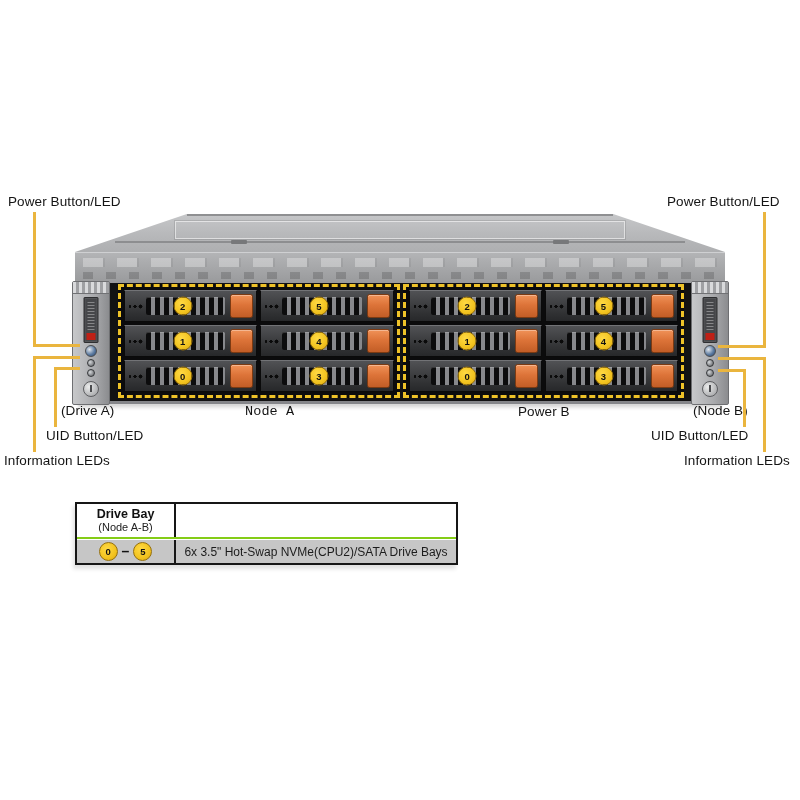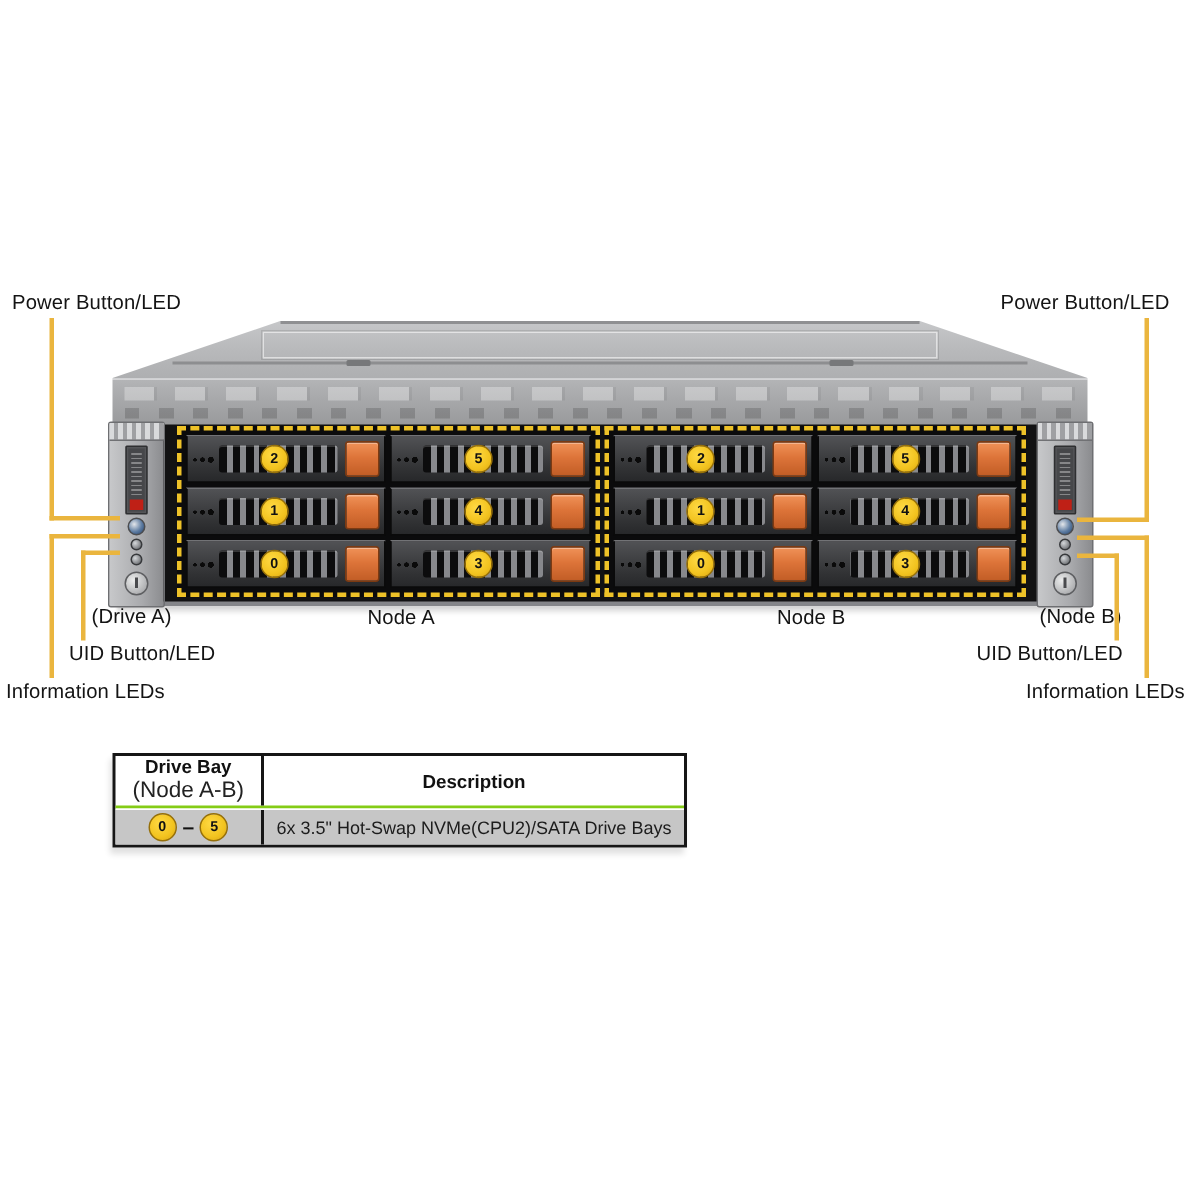--- a/index.html
+++ b/index.html
@@ -80,21 +80,21 @@
   .lock::after{content:"";position:absolute;left:50%;top:3px;transform:translateX(-50%);
        width:2px;height:7px;background:#4a4b4e;}
 
   
   .spec-table{position:absolute;left:75px;top:502px;width:379px;border:2px solid #161616;
        background:#fff;box-shadow:-2px 4px 4px rgba(0,0,0,.12);}
   .tbl-header{display:flex;height:33px;border-bottom:2px solid #84cc16;}
   .th1{width:97px;border-right:2px solid #161616;display:flex;flex-direction:column;
        align-items:center;justify-content:center;line-height:1.1;}
   .th1 .main{font-size:12.5px;font-weight:bold;}
-  .th1 .sub{font-size:15px;color:#222;}
+  .th1 .sub{font-size:11px;color:#222;}
   .th2{flex:1;display:flex;align-items:center;justify-content:center;font-size:12.5px;font-weight:bold;}
   .tbl-row{display:flex;height:23px;border-top:1px solid #fff;}
   .td1{width:97px;border-right:2px solid #161616;background:#c6c6c6;
        display:flex;align-items:center;justify-content:center;gap:4px;}
   .td2{flex:1;background:#c6c6c6;display:flex;align-items:center;justify-content:center;
        font-size:12px;color:#1c1c1c;white-space:nowrap;}
   .tbadge{width:17px;height:17px;border-radius:50%;flex:0 0 17px;
        background:radial-gradient(circle at 40% 35%,#ffd944,#f2c31f 60%,#d9a413);
        border:1.6px solid #96700a;color:#111;font-size:9.5px;font-weight:bold;
        display:flex;align-items:center;justify-content:center;}
@@ -106,22 +106,22 @@
 <div class="canvas">
 
   <div class="lbl" style="left:8px;top:194px;">Power Button/LED</div>
   <div class="lbl" style="left:667px;top:194px;">Power Button/LED</div>
   <div class="lbl" style="left:61px;top:403px;">(Drive A)</div>
   <div class="lbl" style="left:677px;top:403px;margin-left:16px;">(Node B)</div>
   <div class="lbl" style="left:46px;top:428px;">UID Button/LED</div>
   <div class="lbl" style="left:651px;top:428px;">UID Button/LED</div>
   <div class="lbl" style="left:4px;top:453px;">Information LEDs</div>
   <div class="lbl" style="left:684px;top:453px;">Information LEDs</div>
-  <div class="lbl" style="left:245px;top:404px;">Node A</div>
-  <div class="lbl" style="left:518px;top:404px;">Node B</div>
+  <div class="lbl" style="left:245px;top:404px;font-family:Liberation Mono, monospace;">Node A</div>
+  <div class="lbl" style="left:518px;top:404px;">Power B</div>
 
   <div class="cline" style="left:33px;top:212px;width:3px;height:135px;"></div>
   <div class="cline" style="left:33px;top:344px;width:47px;height:3px;"></div>
   <div class="cline" style="left:33px;top:356px;width:3px;height:96px;"></div>
   <div class="cline" style="left:33px;top:356px;width:47px;height:3px;"></div>
   <div class="cline" style="left:54px;top:367px;width:3px;height:60px;"></div>
   <div class="cline" style="left:54px;top:367px;width:26px;height:3px;"></div>
 
   <div class="cline" style="left:763px;top:212px;width:3px;height:136px;"></div>
   <div class="cline" style="left:718px;top:345px;width:48px;height:3px;"></div>
@@ -251,21 +251,20 @@
   </div>
 
   <div class="chassis-shadow"></div>
 
   <div class="spec-table">
     <div class="tbl-header">
       <div class="th1">
         <span class="main">Drive Bay</span>
         <span class="sub">(Node A-B)</span>
       </div>
-      <div class="th2">Description</div>
     </div>
     <div class="tbl-row">
       <div class="td1">
         <span class="tbadge">0</span>
         <span class="tdash">–</span>
         <span class="tbadge">5</span>
       </div>
       <div class="td2">6x 3.5" Hot-Swap NVMe(CPU2)/SATA Drive Bays</div>
     </div>
   </div>

